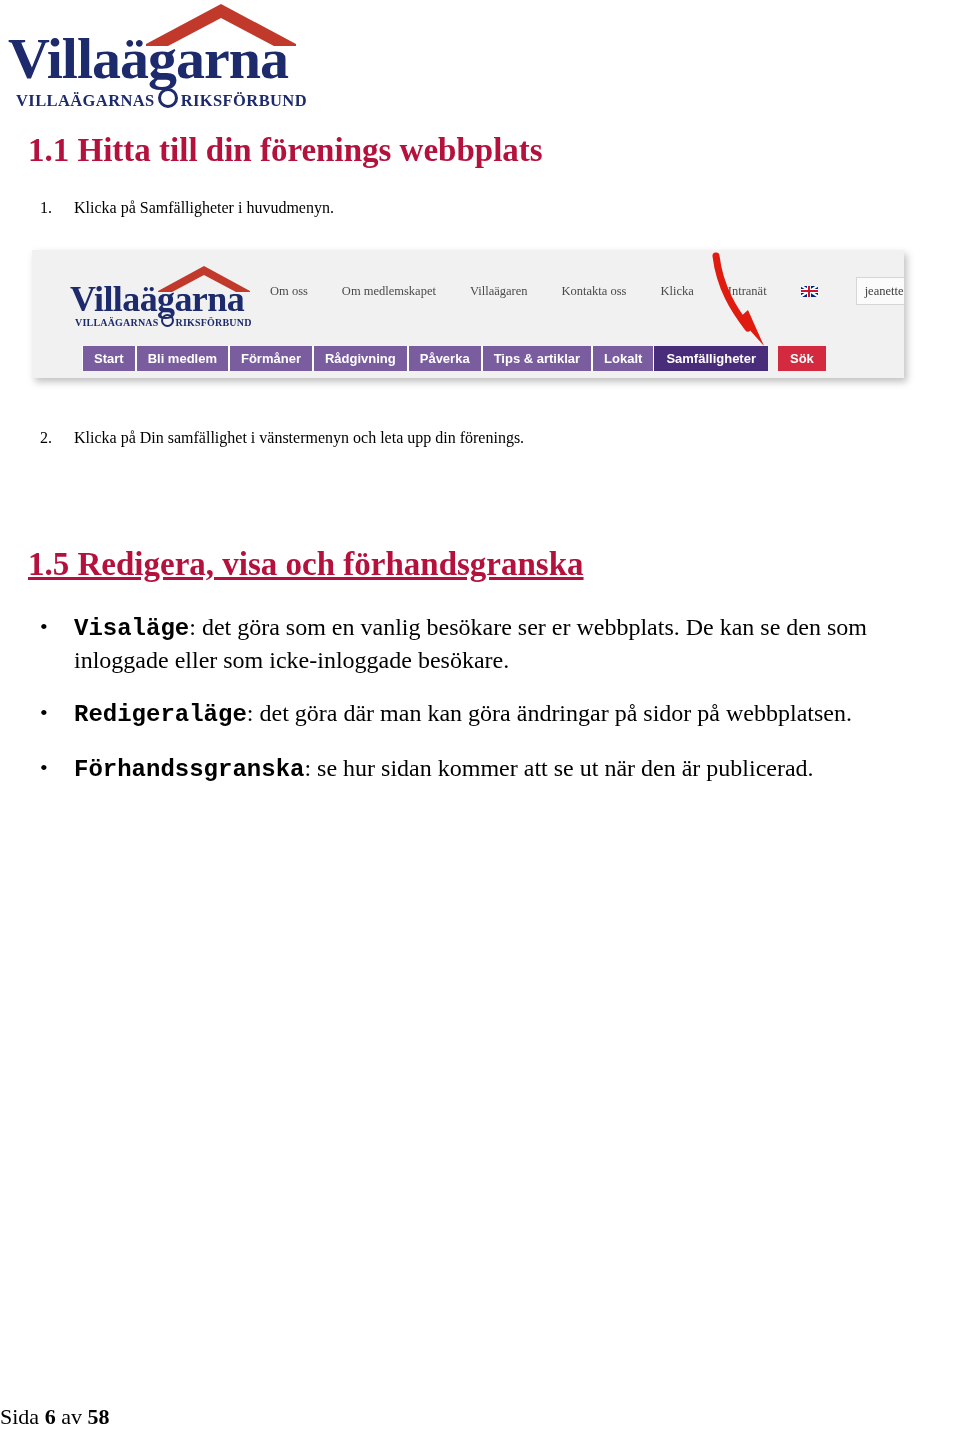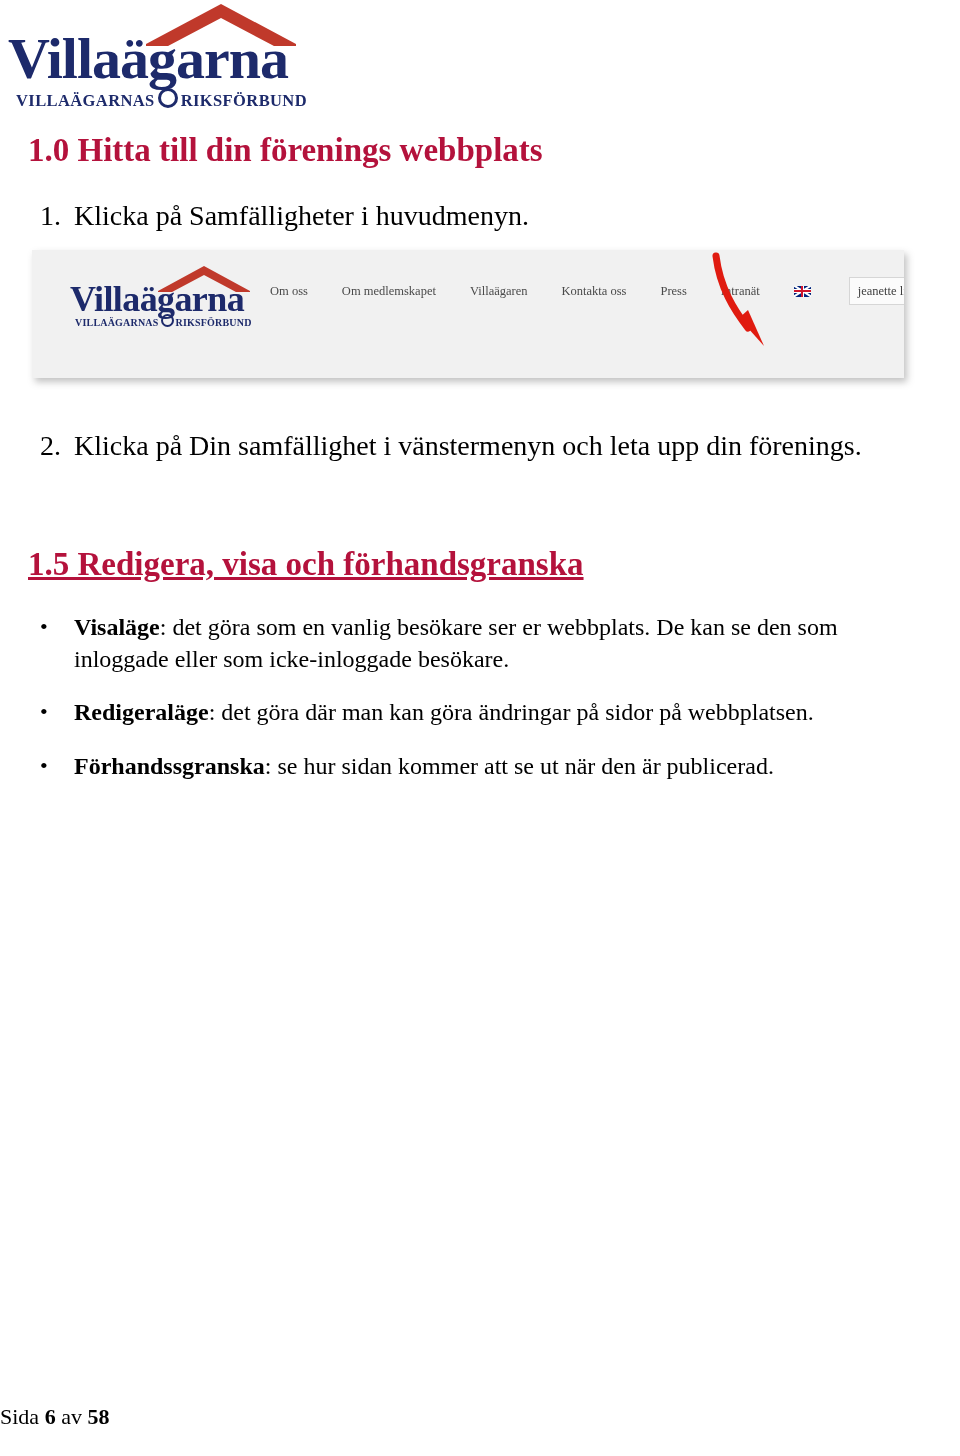--- a/index.html
+++ b/index.html
@@ -73,21 +73,21 @@
     color: #b4123c;
     white-space: nowrap;
   }
   #heading-14 { top: 132px; }
   #heading-15 { top: 546px; text-decoration: underline; }
 
   
   .numbered {
     position: absolute;
     left: 40px;
-    font-size: 28px;
+    font-size: 16px;
     line-height: 1.25;
     white-space: nowrap;
   }
   .numbered .num {
     display: inline-block;
     width: 34px;
   }
   #step-1 { top: 198px; }
   #step-2 { top: 428px; }
 
@@ -253,21 +253,21 @@
     display: flex;
     margin-bottom: 22px;
   }
   .bullet-dot {
     width: 34px;
     flex: none;
     font-size: 22px;
     line-height: 1.32;
   }
   .bullet-text { flex: 1; }
-  .bullet-text b { font-weight: 700; }
+  .bullet-text b { font-weight: 700; font-family: Liberation Mono, monospace; }
 
   
   .footer {
     position: absolute;
     left: 0;
     right: 0;
     top: 1404px;
     text-align: left;
     font-size: 22px;
   }
@@ -279,21 +279,21 @@
 <div class="doc-logo">
   <svg class="logo-roof" viewBox="0 0 150 42">
     <polygon points="75,0 150,40 150,42 128,42 75,14 22,42 0,42 0,40" fill="#c0392b"></polygon>
   </svg>
   <div class="logo-word">Villaägarna</div>
   <div class="logo-sub">
     <span>VILLAÄGARNAS</span><span class="dot"></span><span>RIKSFÖRBUND</span>
   </div>
 </div>
 
-<div class="h-main" id="heading-14">1.0 Hitta till din förenings webbplats</div>
+<div class="h-main" id="heading-14">1.1 Hitta till din förenings webbplats</div>
 
 <div class="numbered" id="step-1">
   <span class="num">1.</span><span>Klicka på Samfälligheter i huvudmenyn.</span>
 </div>
 
 <div class="shot">
 
   <div class="shot-logo">
     <svg class="shot-roof" viewBox="0 0 92 26">
       <polygon points="46,0 92,25 92,26 78,26 46,9 14,26 0,26 0,25" fill="#c0392b"></polygon>
@@ -302,38 +302,49 @@
     <div class="shot-sub">
       <span>VILLAÄGARNAS</span><span class="dot"></span><span>RIKSFÖRBUND</span>
     </div>
   </div>
 
   <div class="topmenu">
     <span class="item">Om oss</span>
     <span class="item">Om medlemskapet</span>
     <span class="item">Villaägaren</span>
     <span class="item">Kontakta oss</span>
-    <span class="item">Press</span>
+    <span class="item">Klicka</span>
     <span class="item">Intranät</span>
 
     <span class="flag-icon">
       <i class="d1"></i>
         <i class="d2"></i>
         <i class="hbar"></i>
         <i class="vbar"></i>
         <i class="hred"></i>
         <i class="vred"></i>
     </span>
 
     <span class="userbox">
       <span>jeanette lilja</span>
       <span class="caret"></span>
     </span>
   </div>
 
+  <div class="navbar">
+    <div class="navitem first">Start</div>
+    <div class="navitem">Bli medlem</div>
+    <div class="navitem">Förmåner</div>
+    <div class="navitem">Rådgivning</div>
+    <div class="navitem">Påverka</div>
+    <div class="navitem">Tips &amp; artiklar</div>
+    <div class="navitem">Lokalt</div>
+    <div class="navitem active">Samfälligheter</div>
+    <div class="navitem search">Sök</div>
+  </div>
 </div>
 
 <svg class="arrow-svg" viewBox="0 0 110 110">
   <path d="M26 8 C 30 40, 44 62, 58 80" stroke="#e01b10" stroke-width="7" fill="none" stroke-linecap="round"></path>
   <polygon points="49,70 74,98 58,62" fill="#e01b10"></polygon>
 </svg>
 
 <div class="numbered" id="step-2">
   <span class="num">2.</span><span>Klicka på Din samfällighet i vänstermenyn och leta upp din förenings.</span>
 </div>

